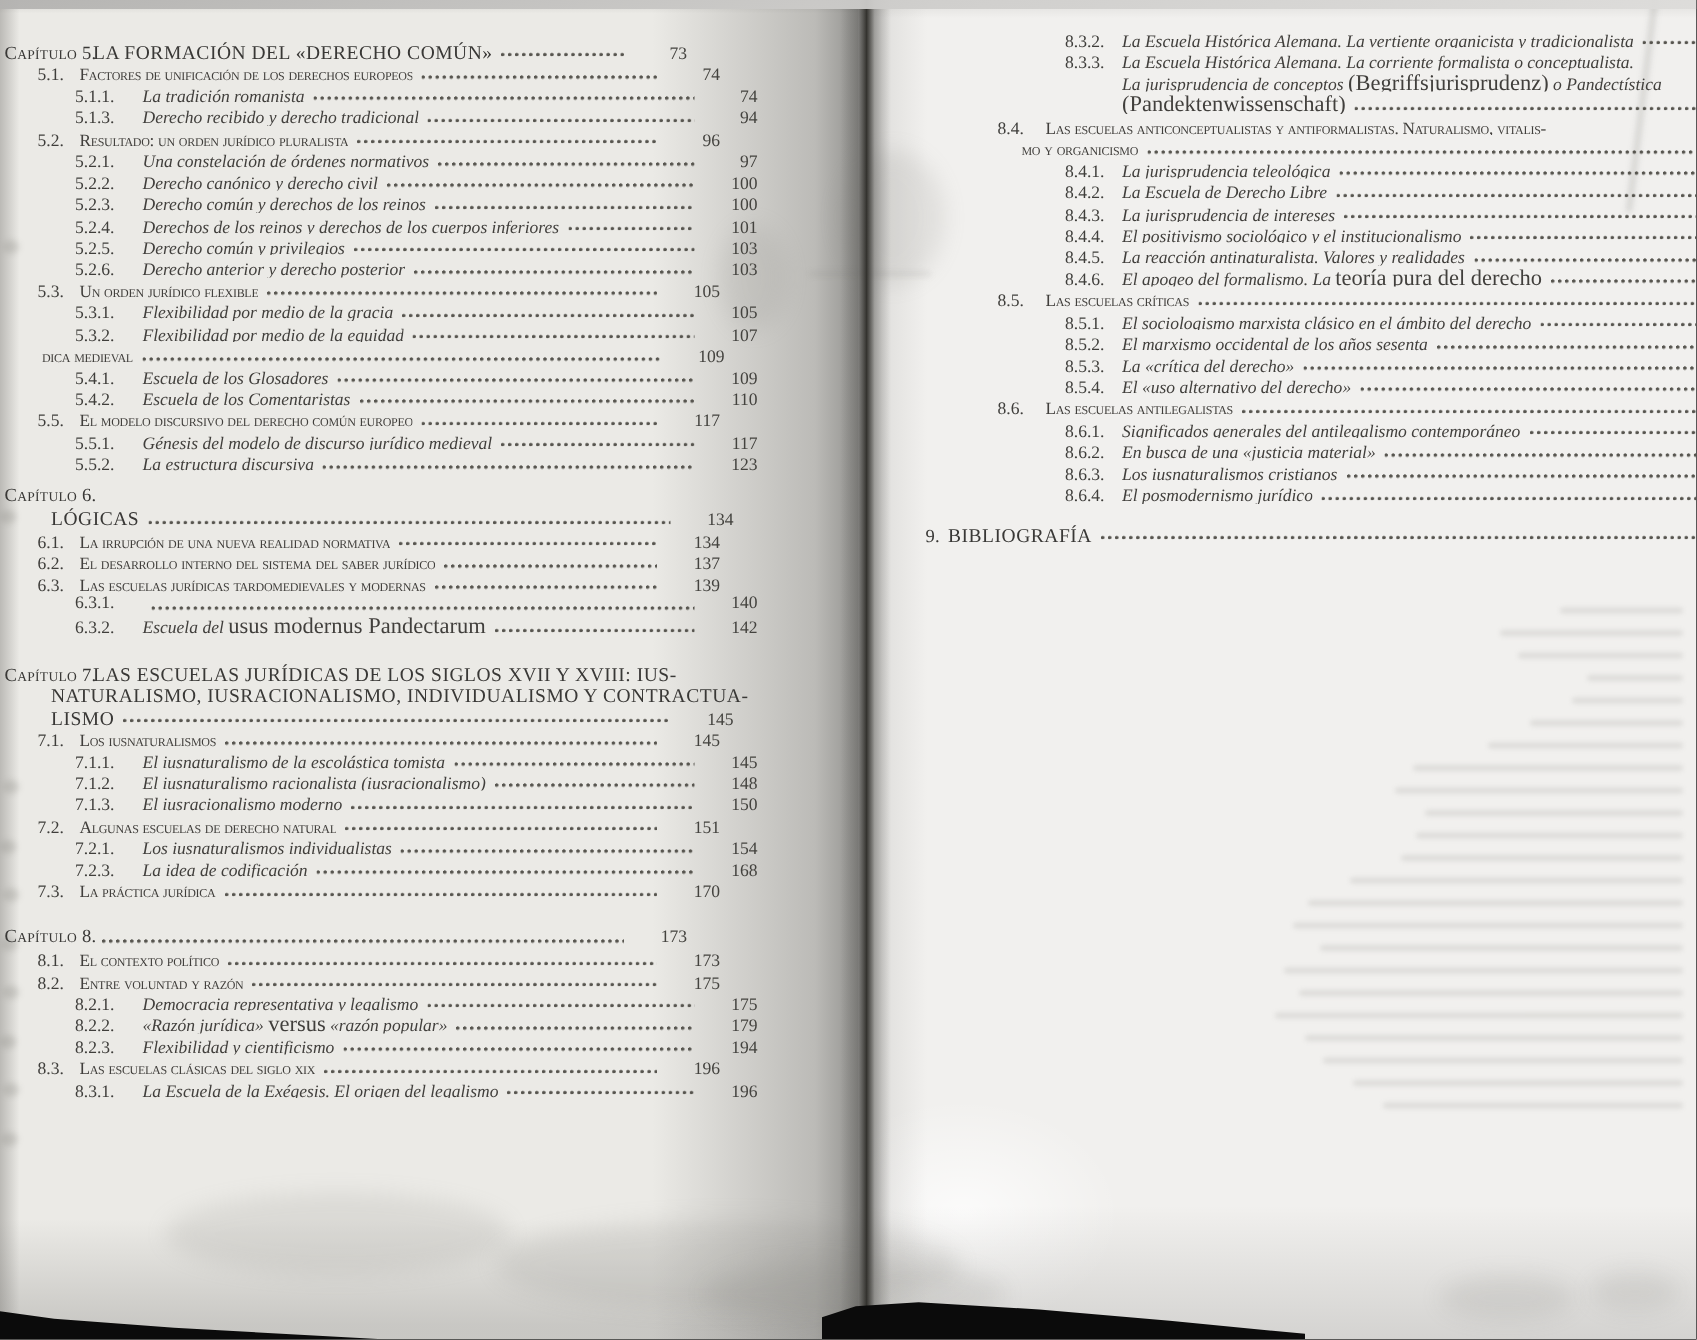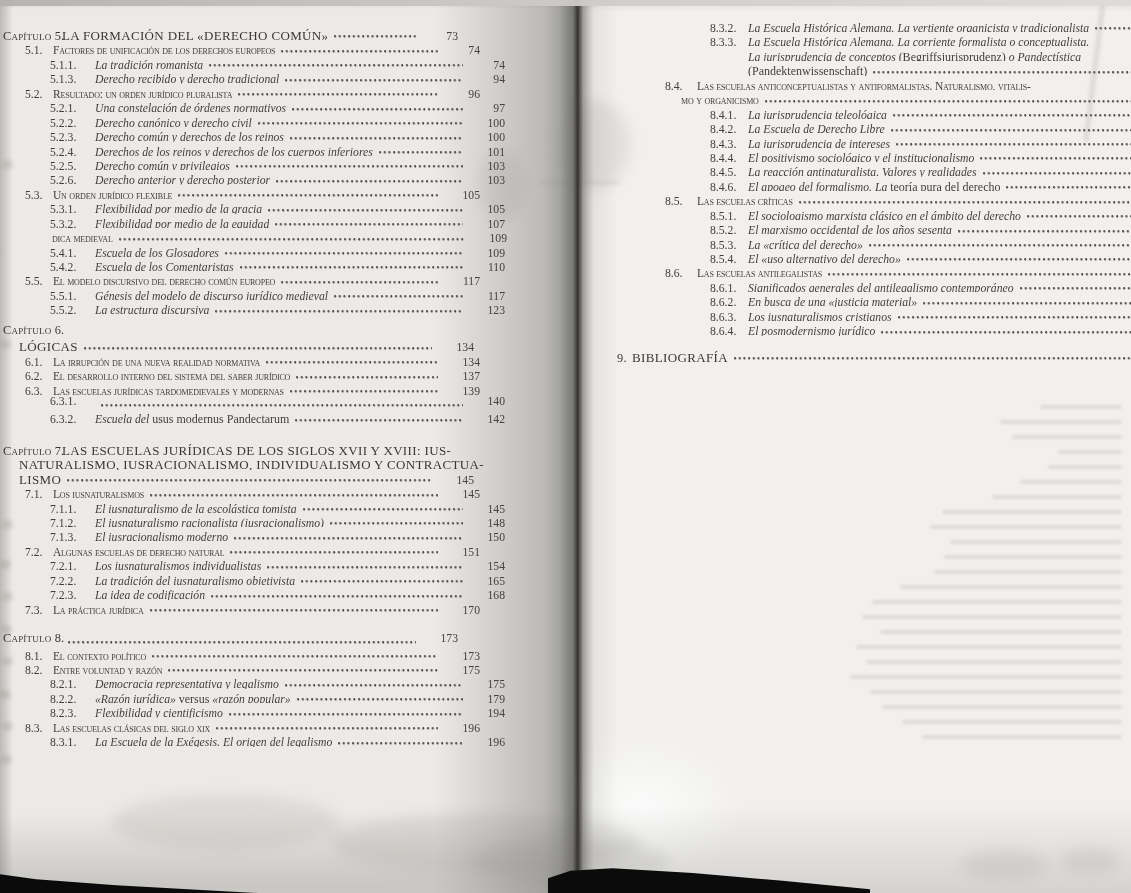--- a/index.html
+++ b/index.html
@@ -43,36 +43,36 @@
   .lp .row{width:555px;}
   .rp .row{width:521px;}
   .lp .haspg{padding-right:100px;box-sizing:content-box;width:455px;}
   .lbl{flex:0 0 auto;font-size:11.7px;color:#3f3e3b;}
   .txt{flex:0 1 auto;min-width:0;overflow:hidden;}
   .pg{flex:0 0 38px;text-align:right;font-size:11.7px;color:#44433f;}
   .dots{flex:1 1 6px;min-width:6px;height:3px;align-self:flex-end;margin:0 4px 2px 6px;
         background:radial-gradient(circle at 1.1px 1.4px,#57554f 1px,rgba(0,0,0,0) 1.35px) repeat-x left bottom/4.7px 3px;}
   
   .lp .L-ch{margin-left:3px}   .lp .L-ch > .lbl{width:59px}
-  .lp .L-chc{margin-left:19px}
+  .lp .L-chc{margin-left:34px}
   .lp .L-se{margin-left:25px}  .lp .L-se > .lbl{width:28px}
-  .lp .L-sec{margin-left:52px}
+  .lp .L-sec{margin-left:28px}
   .lp .L-su{margin-left:50px}  .lp .L-su > .lbl{width:45px}
   
   .rp .L-ch{margin-left:7px}   .rp .L-ch > .lbl{width:15px}
   .rp .L-se{margin-left:55px}  .rp .L-se > .lbl{width:32px}
   .rp .L-sec{margin-left:71px}
   .rp .L-su{margin-left:100px} .rp .L-su > .lbl{width:38px}
   .rp .L-suc{margin-left:138px}
   
   .L-ch > .lbl{font-variant:small-caps;font-size:12.4px;letter-spacing:.2px;color:#393836;}
   .sg-caps{font-size:13px;letter-spacing:.35px;color:#393836;}
   .sg-sc{font-variant:small-caps;font-size:11.5px;letter-spacing:-.2px;}
   .sg-it{font-style:italic;font-size:11.7px;}
-  .sg-rm{font-size:12px;}
+  .sg-rm{font-size:15px;}
 </style>
 </head>
 <body>
 
 <div id="scan">
   <div id="left-page" class="page"></div>
   <div id="right-page" class="page"></div>
   <div id="top-strip"></div>
   <div id="gutter"></div>
   <div id="crease-tr" class="crease"></div>
@@ -274,26 +274,20 @@
         <span class="lbl">7.2.</span>
         <span class="txt"><span class="sg-sc">Algunas escuelas de derecho natural</span></span>
         <span class="dots"></span>
         <span class="pg">151</span>
       </div>
       <div class="row L-su haspg">
         <span class="lbl">7.2.1.</span>
         <span class="txt"><span class="sg-it">Los iusnaturalismos individualistas</span></span>
         <span class="dots"></span>
         <span class="pg">154</span>
-      </div>
-      <div class="row L-su haspg">
-        <span class="lbl">7.2.2.</span>
-        <span class="txt"><span class="sg-it">La tradición del iusnaturalismo objetivista</span></span>
-        <span class="dots"></span>
-        <span class="pg">165</span>
       </div>
       <div class="row L-su haspg">
         <span class="lbl">7.2.3.</span>
         <span class="txt"><span class="sg-it">La idea de codificación</span></span>
         <span class="dots"></span>
         <span class="pg">168</span>
       </div>
       <div class="row L-se haspg">
         <span class="lbl">7.3.</span>
         <span class="txt"><span class="sg-sc">La práctica jurídica</span></span>

